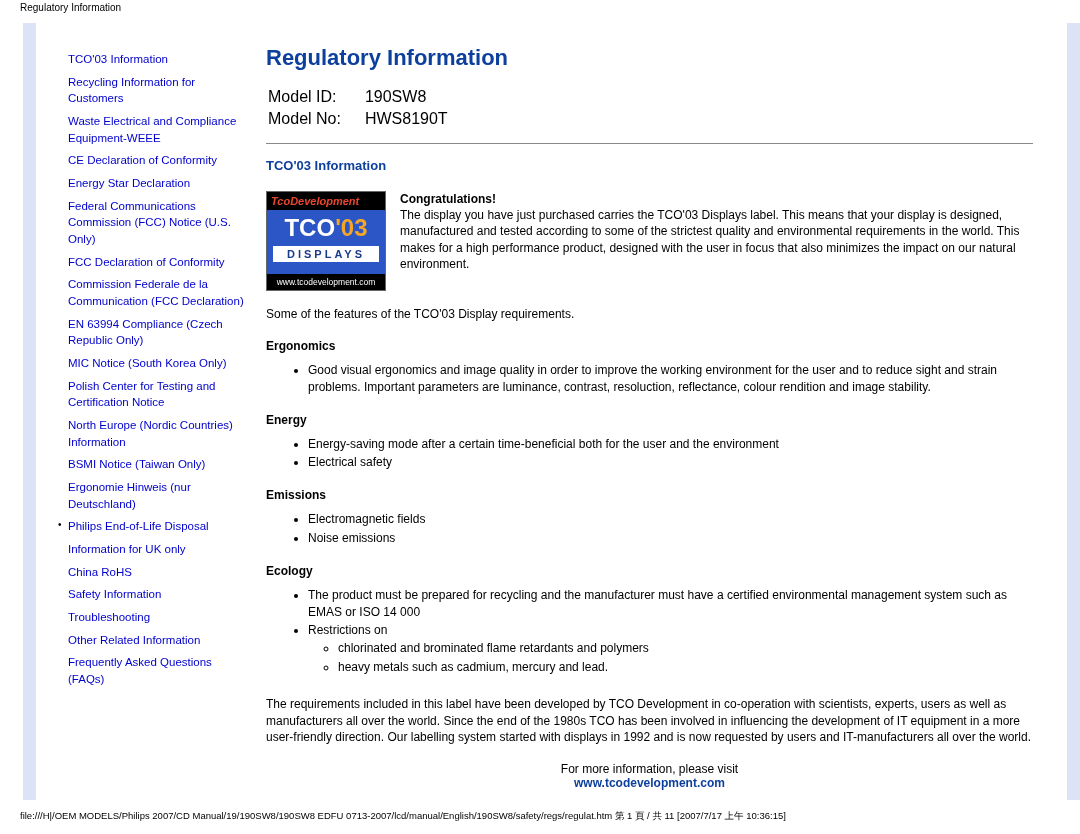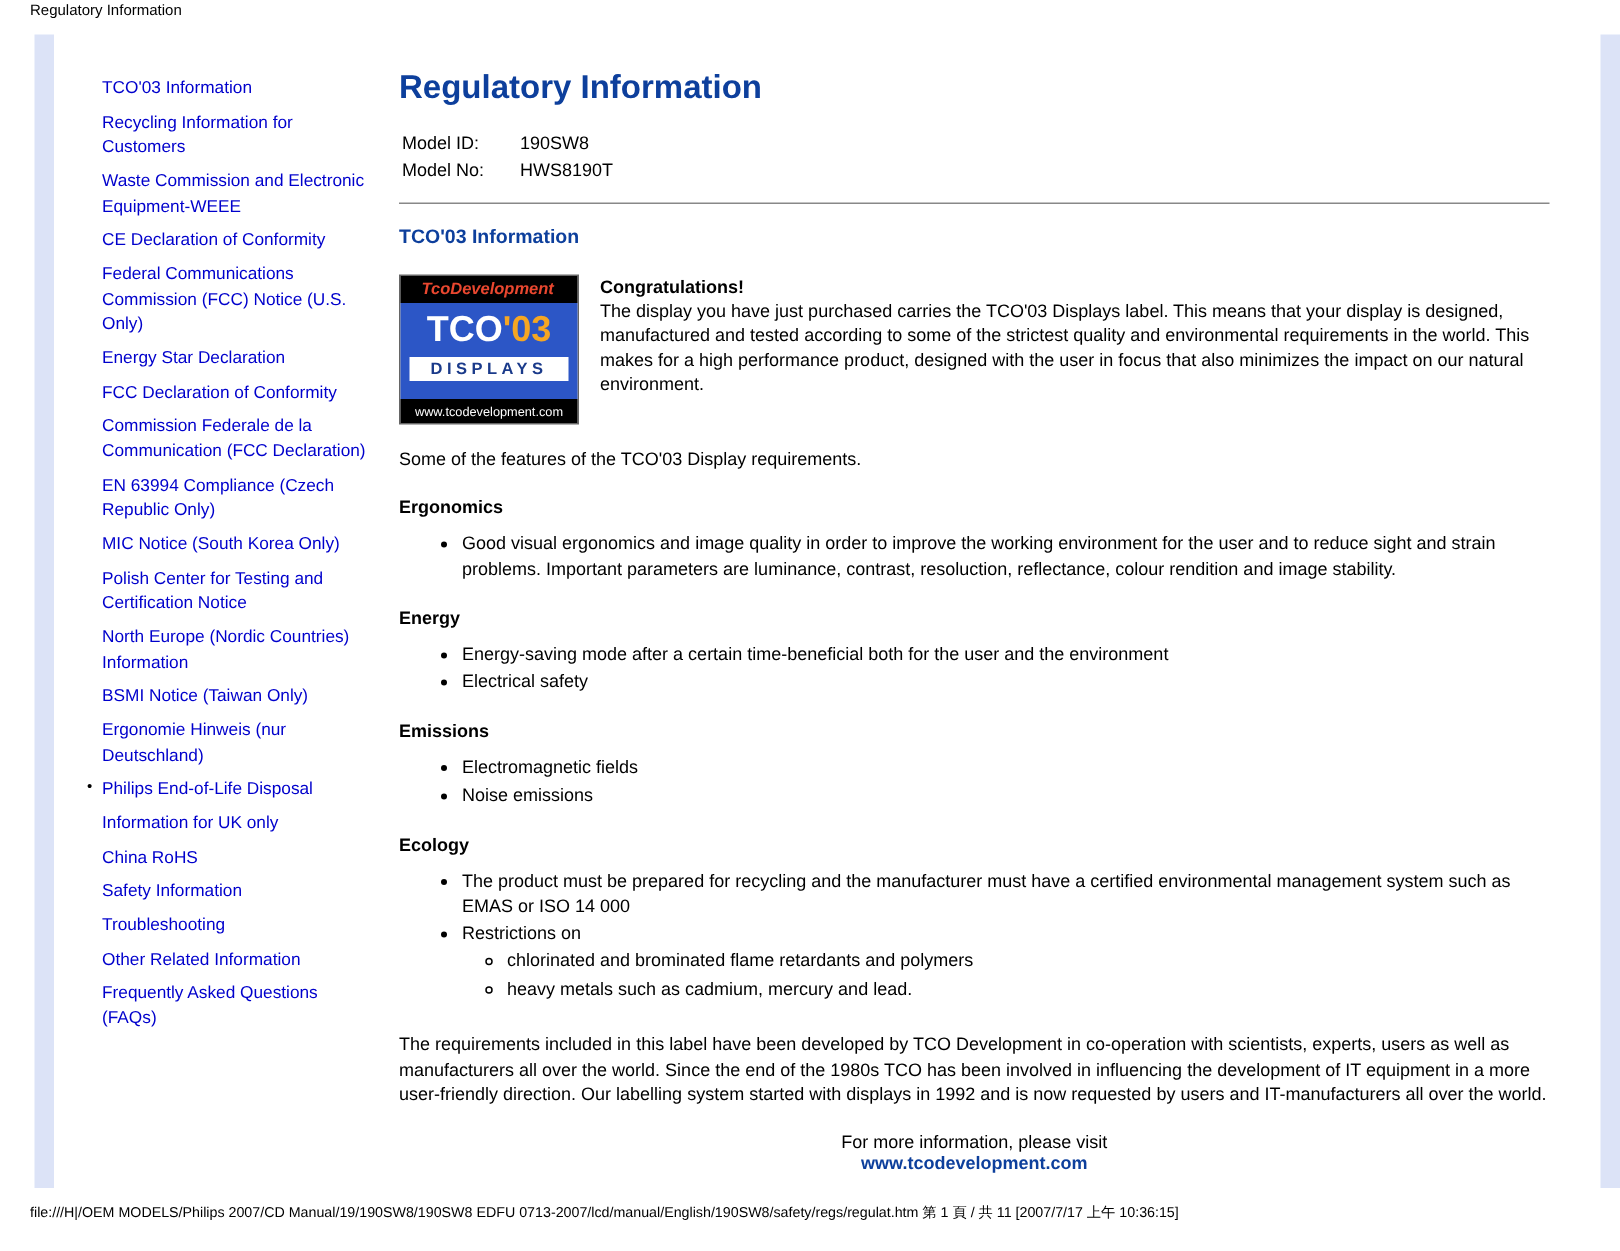--- a/index.html
+++ b/index.html
@@ -61,21 +61,21 @@
     padding: 22px 28px 10px 10px;
     color: #000;
   }
   .main h1 {
     color: #0d3f9c;
     font-size: 22px;
     font-weight: bold;
     margin-bottom: 14px;
   }
   .model-table td {
-    font-size: 12px;
+    font-size: 16px;
     padding: 1px 22px 1px 0;
   }
   hr.sep {
     border: none;
     border-top: 1px solid #888;
     margin: 12px 0 14px 0;
   }
   .section-title {
     color: #0d3f9c;
     font-size: 13px;
@@ -92,21 +92,21 @@
     width: 120px;
     flex-shrink: 0;
     border: 1px solid #666;
   }
   .tco-badge .top {
     background: #000;
     color: #e9472f;
     font-weight: bold;
     font-style: italic;
     font-size: 11px;
-    padding: 3px 14px;
+    padding: 3px 4px;
   }
   .tco-badge .mid {
     background: #2c56c6;
     color: #fff;
     text-align: center;
     padding: 4px 0 8px 0;
   }
   .tco-badge .tco-text {
     font-size: 24px;
     font-weight: bold;
@@ -180,24 +180,24 @@
 
 <div class="outer">
   <div class="left-gutter"></div>
   <div class="blue-bar-left"></div>
   <div class="white-gap"></div>
 
   <nav class="sidebar">
     <ul id="sidebar-list">
         <li><a href="#">TCO'03 Information</a></li>
         <li><a href="#">Recycling Information for Customers</a></li>
-        <li><a href="#">Waste Commission and Electronic Equipment-WEEE</a></li>
+        <li><a href="#">Waste Electrical and Compliance Equipment-WEEE</a></li>
         <li><a href="#">CE Declaration of Conformity</a></li>
+        <li><a href="#">Energy Star Declaration</a></li>
         <li><a href="#">Federal Communications Commission (FCC) Notice (U.S. Only)</a></li>
-        <li><a href="#">Energy Star Declaration</a></li>
         <li><a href="#">FCC Declaration of Conformity</a></li>
         <li><a href="#">Commission Federale de la Communication (FCC Declaration)</a></li>
         <li><a href="#">EN 63994 Compliance (Czech Republic Only)</a></li>
         <li><a href="#">MIC Notice (South Korea Only)</a></li>
         <li><a href="#">Polish Center for Testing and Certification Notice</a></li>
         <li><a href="#">North Europe (Nordic Countries) Information</a></li>
         <li><a href="#">BSMI Notice (Taiwan Only)</a></li>
         <li><a href="#">Ergonomie Hinweis (nur Deutschland)</a></li>
         <li class="bullet"><a href="#">Philips End-of-Life Disposal</a></li>
         <li><a href="#">Information for UK only</a></li>

